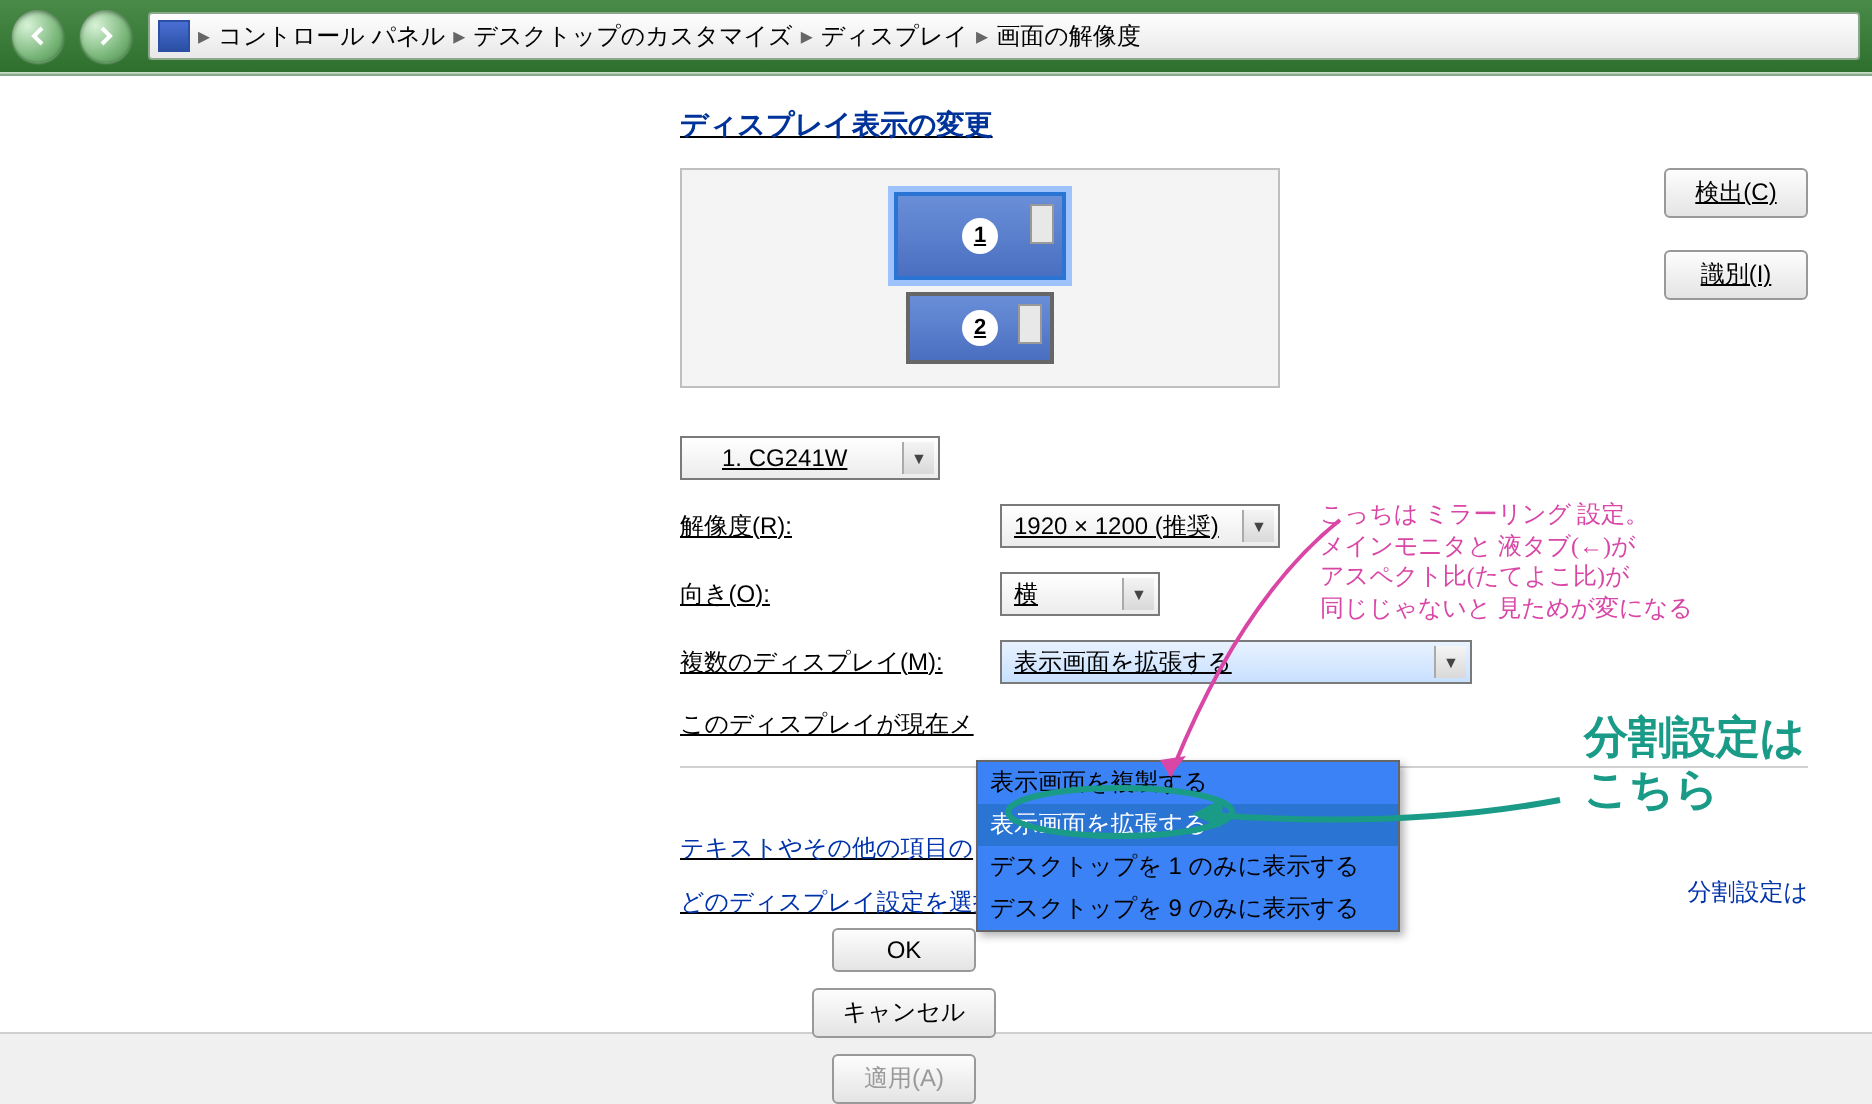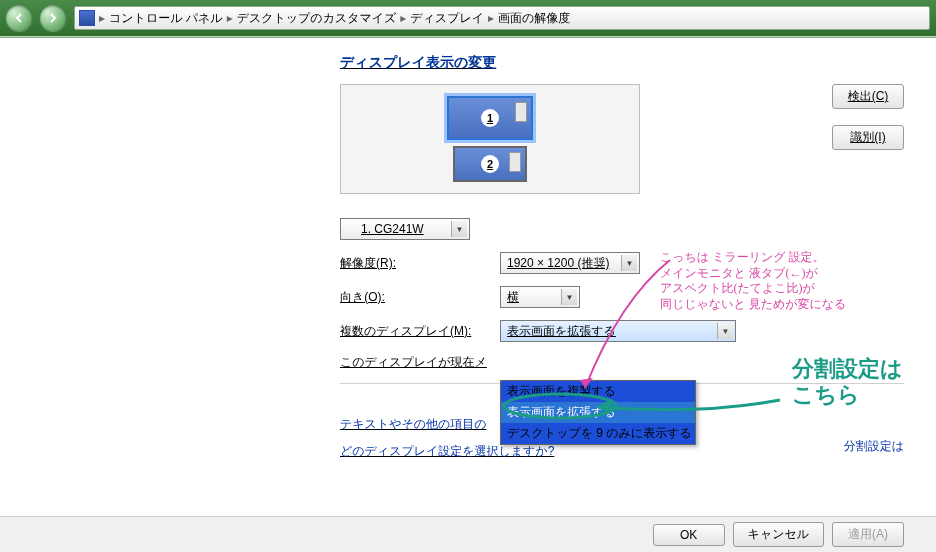--- a/index.html
+++ b/index.html
@@ -152,25 +152,25 @@
     font-size: 8px;
     color: #444;
   }
   .combo.c1 { width: 130px; padding-left: 20px; }
   .combo.c2 { width: 140px; }
   .combo.c3 { width: 80px; }
   .combo.c4 { width: 236px; }
   
   .dropdown {
     position: absolute;
-    left: 500px;
+    left: 488px;
     top: 380px;
-    width: 196px;
+    width: 212px;
     border: 1px solid #666;
-    background: #1d4ed8;
+    background: #3b82f6;
     box-shadow: 2px 2px 4px rgba(0,0,0,.3);
     z-index: 10;
   }
   .dd-item {
     padding: 2px 6px;
     white-space: nowrap;
   }
   .dd-item.sel {
     background: #2a74d4;
     color: #fff;
@@ -193,20 +193,21 @@
     position: absolute;
     bottom: 0; left: 0; right: 0;
     height: 36px;
     background: #f0f0f0;
     border-top: 1px solid #cfcfcf;
     display: flex;
     align-items: center;
     justify-content: flex-end;
     gap: 8px;
     padding-right: 32px;
+    flex-direction: column;
   }
   
   .annot {
     position: absolute;
     font-family: "Segoe Script", "Comic Sans MS", cursive;
     pointer-events: none;
   }
   .annot.pink { color: #d946a6; font-size: 12px; line-height: 1.3; }
   .annot.teal { color: #1a9b87; font-size: 22px; font-weight: bold; line-height: 1.2; }
   
@@ -304,20 +305,21 @@
   <hr class="sep">
   <div class="link">テキストやその他の項目の</div>
   <div class="link" style="margin-top:10px;">どのディスプレイ設定を選択しますか?</div>
 
   <div class="advanced-link">分割設定は</div>
 </div>
 
 <div class="dropdown">
   <div class="dd-item">表示画面を複製する</div>
   <div class="dd-item sel">表示画面を拡張する</div>
+  <div class="dd-item">デスクトップを 1 のみに表示する</div>
   <div class="dd-item">デスクトップを 9 のみに表示する</div>
 </div>
 
 <div class="bottom-bar">
   <button class="btn">OK</button>
   <button class="btn">キャンセル</button>
   <button class="btn disabled">適用(A)</button>
 </div>
 
 <div class="annot pink" style="left:660px; top:250px; width:250px; white-space:pre-line;">こっちは ミラーリング 設定。

